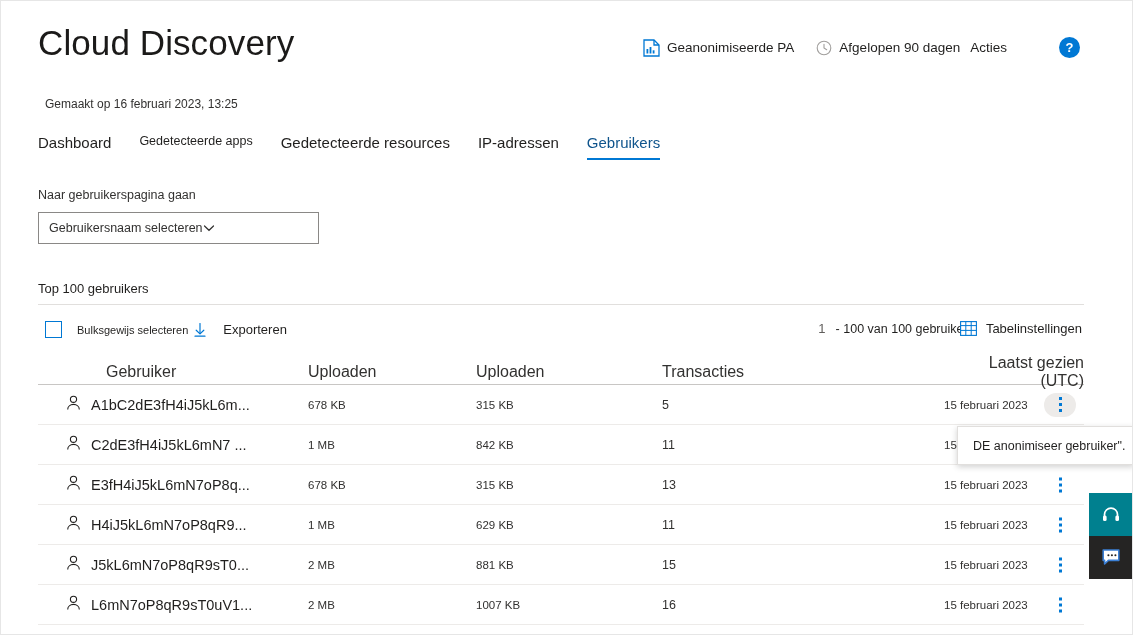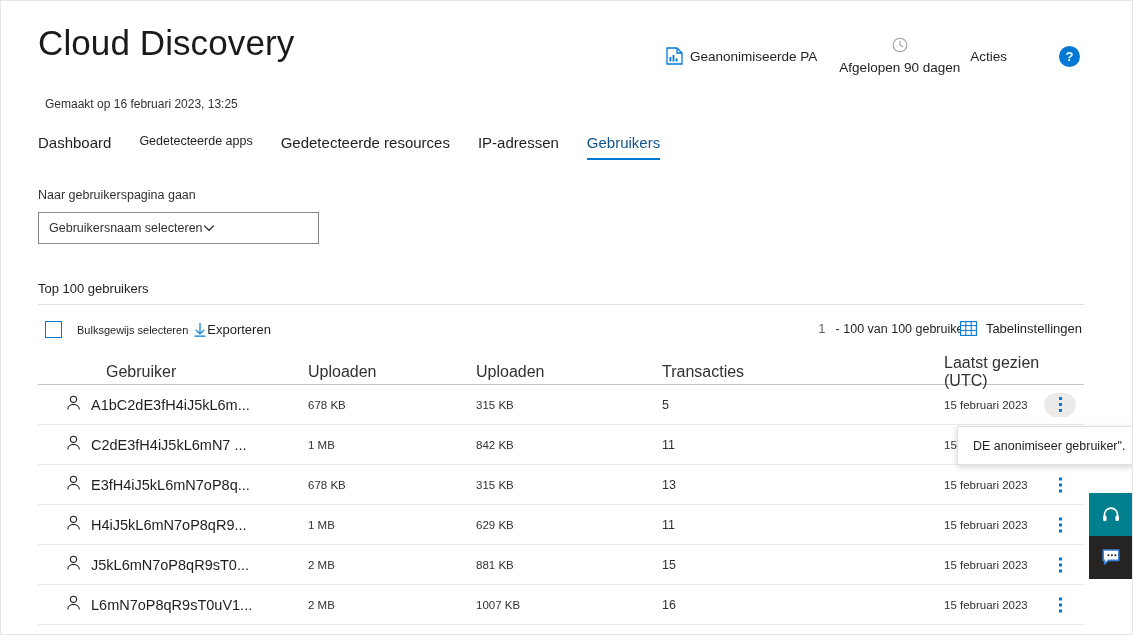--- a/index.html
+++ b/index.html
@@ -24,21 +24,21 @@
     letter-spacing: 0.1px;
   }
   .header-right {
     position: absolute; right: 52px; top: 36px;
     display: flex; align-items: center; gap: 0;
   }
   .hdr-item {
     display: flex; align-items: center; gap: 7px;
     font-size: 13.5px; color: #201f1e; white-space: nowrap;
   }
-  .hdr-item + .hdr-item { margin-left: 22px; flex-direction: column; }
+  .hdr-item + .hdr-item { margin-left: 22px; }
   .hdr-acties { margin-left: 10px; font-size: 13.5px; color: #201f1e; }
   .help-btn {
     margin-left: 52px;
     width: 21px; height: 21px; border-radius: 50%;
     background: #0078d4;
     display: flex; align-items: center; justify-content: center;
     color: #fff; font-size: 13px; font-weight: 700;
     line-height: 1;
   }
 
@@ -105,21 +105,21 @@
     position: absolute; left: 44px; top: 320px;
     display: flex; align-items: center;
   }
   .chk {
     width: 17px; height: 17px;
     border: 1.5px solid #0078d4; background: #fff;
     cursor: pointer;
   }
   .tb-text { font-size: 11px; color: #201f1e; margin-left: 15px; }
   .dl-icon { width: 14px; height: 16px; display: block; margin-left: 5px; color: #0078d4; }
-  .tb-export { font-size: 13px; color: #201f1e; cursor: pointer; }
+  .tb-export { font-size: 13px; color: #201f1e; margin-left: 16px; cursor: pointer; }
 
   .toolbar-right {
     position: absolute; right: 50px; top: 320px;
     display: flex; align-items: center;
   }
   .page-num { font-size: 13px; color: #605e5c; margin-right: 10px; }
   .page-range { font-size: 12.5px; color: #201f1e; }
   .grid-icon {
     width: 17px; height: 15px; display: block;
     margin-left: -14px; color: #0078d4;
@@ -131,21 +131,21 @@
   .thead {
     display: flex; align-items: center;
     height: 26px;
     border-bottom: 1px solid #c8c6c4;
   }
   .th { font-size: 16px; color: #323130; }
   .c-user   { width: 270px; padding-left: 68px; }
   .c-traf   { width: 168px; }
   .c-upl    { width: 186px; }
   .c-trans  { width: 282px; }
-  .c-seen   { width: 140px; }
+  .c-seen   { width: 140px; text-align: right; }
 
   .row {
     display: flex; align-items: center;
     height: 40px; position: relative;
     border-bottom: 1px solid #edebe9;
   }
   .row:last-child { border-bottom: 1px solid #edebe9; }
   .cell-user {
     width: 270px; padding-left: 28px;
     display: flex; align-items: center; gap: 10px;

